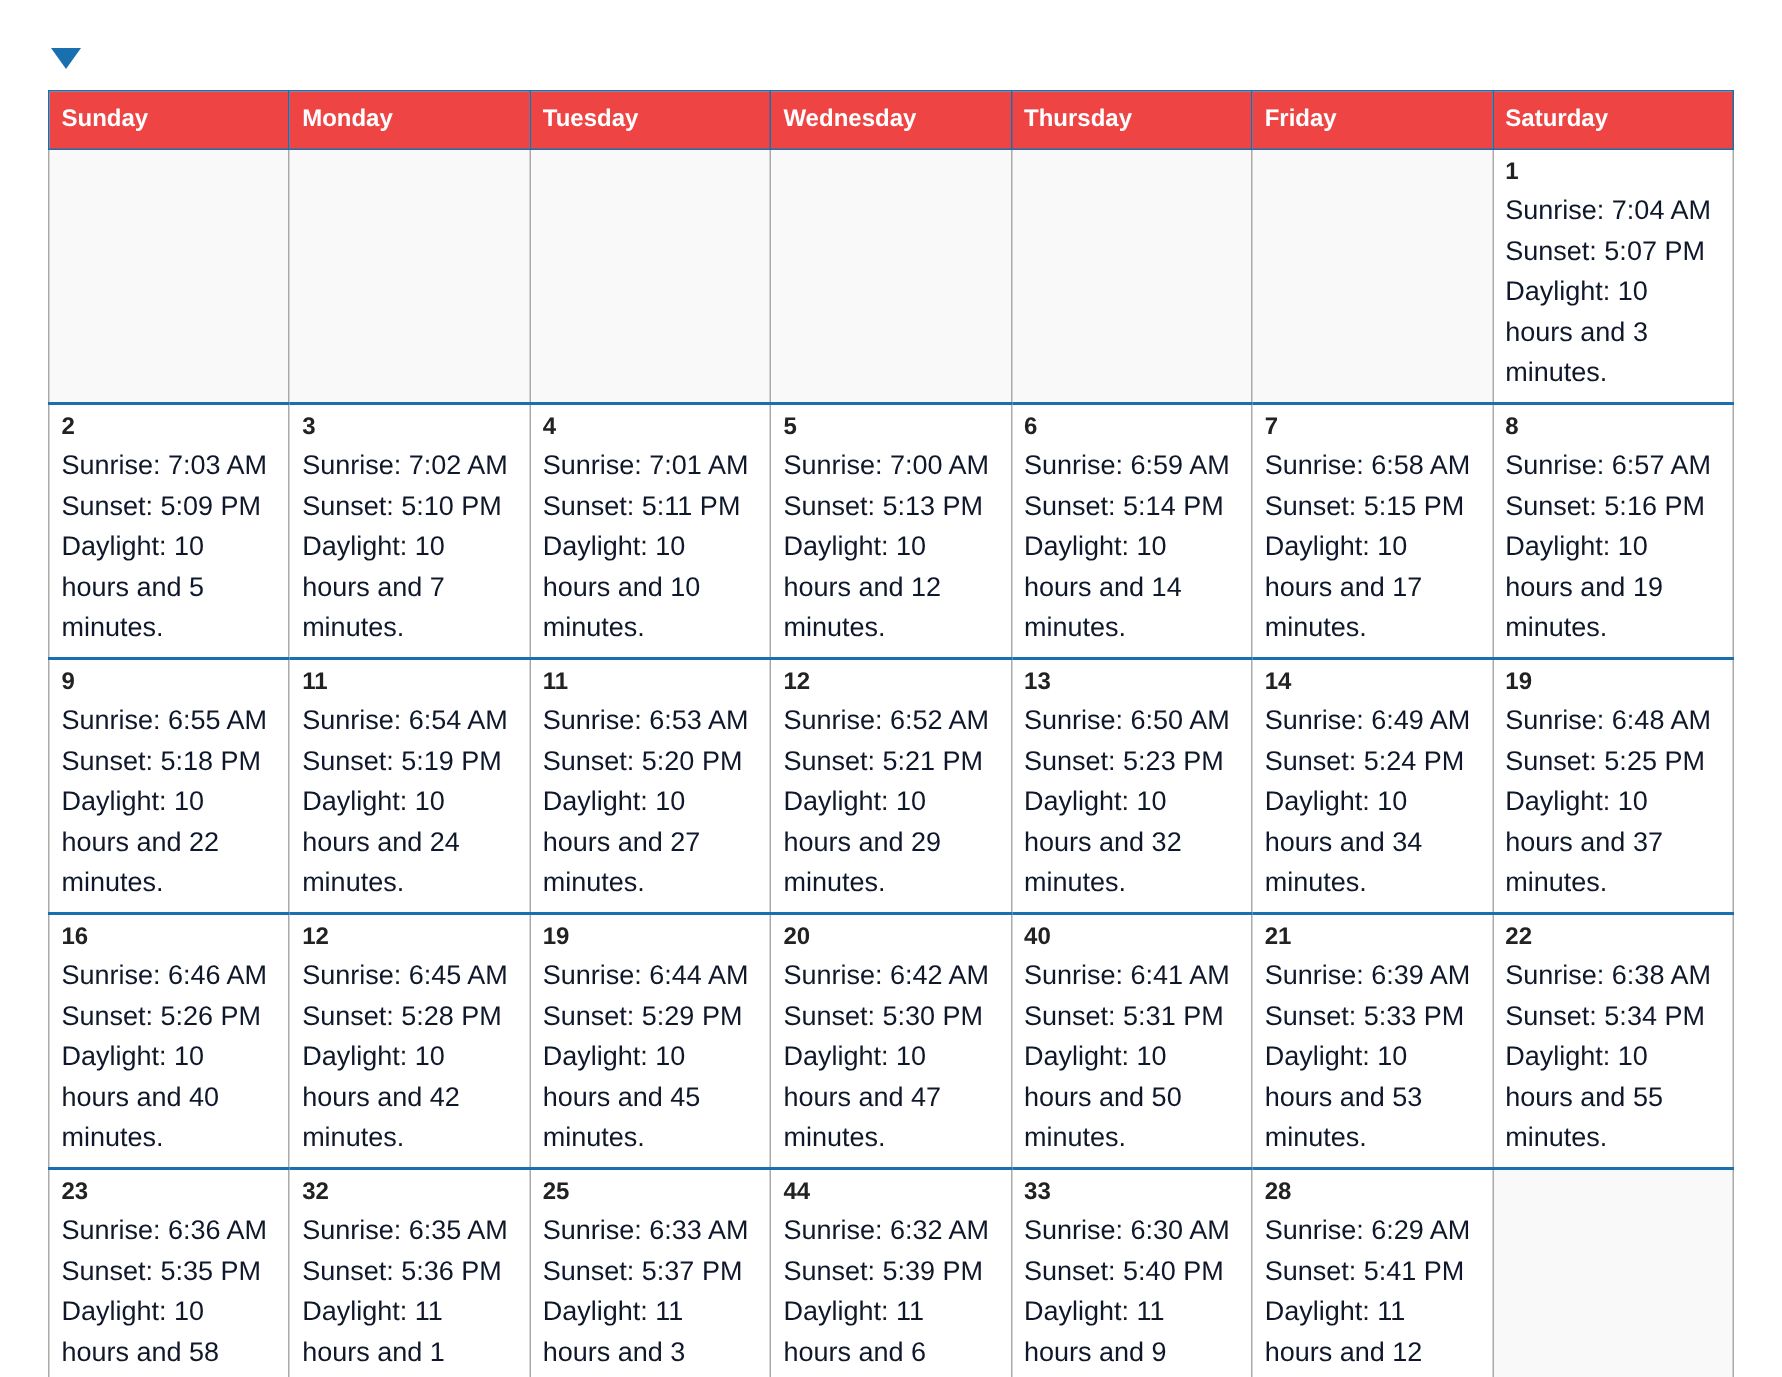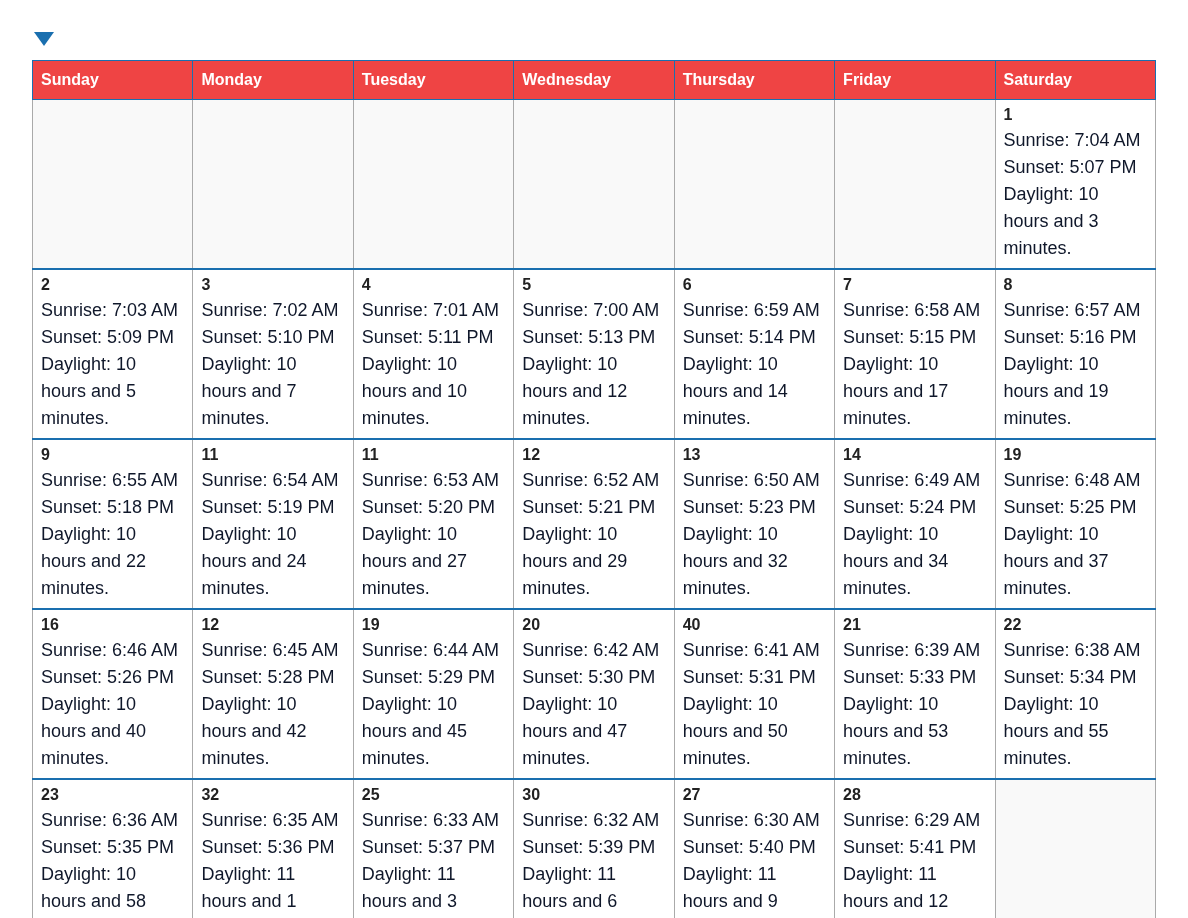--- a/index.html
+++ b/index.html
@@ -238,25 +238,25 @@
         </td>
         <td>
           <span class="day-number">32</span>
           <div class="day-info">Sunrise: 6:35 AM<br>Sunset: 5:36 PM<br>Daylight: 11 hours and 1 minute.</div>
         </td>
         <td>
           <span class="day-number">25</span>
           <div class="day-info">Sunrise: 6:33 AM<br>Sunset: 5:37 PM<br>Daylight: 11 hours and 3 minutes.</div>
         </td>
         <td>
-          <span class="day-number">30</span>
+          <span class="day-number">44</span>
           <div class="day-info">Sunrise: 6:32 AM<br>Sunset: 5:39 PM<br>Daylight: 11 hours and 6 minutes.</div>
         </td>
         <td>
-          <span class="day-number">27</span>
+          <span class="day-number">33</span>
           <div class="day-info">Sunrise: 6:30 AM<br>Sunset: 5:40 PM<br>Daylight: 11 hours and 9 minutes.</div>
         </td>
         <td>
           <span class="day-number">28</span>
           <div class="day-info">Sunrise: 6:29 AM<br>Sunset: 5:41 PM<br>Daylight: 11 hours and 12 minutes.</div>
         </td>
         <td class="empty-cell"></td>
       </tr>
     </tbody>
 </table>

